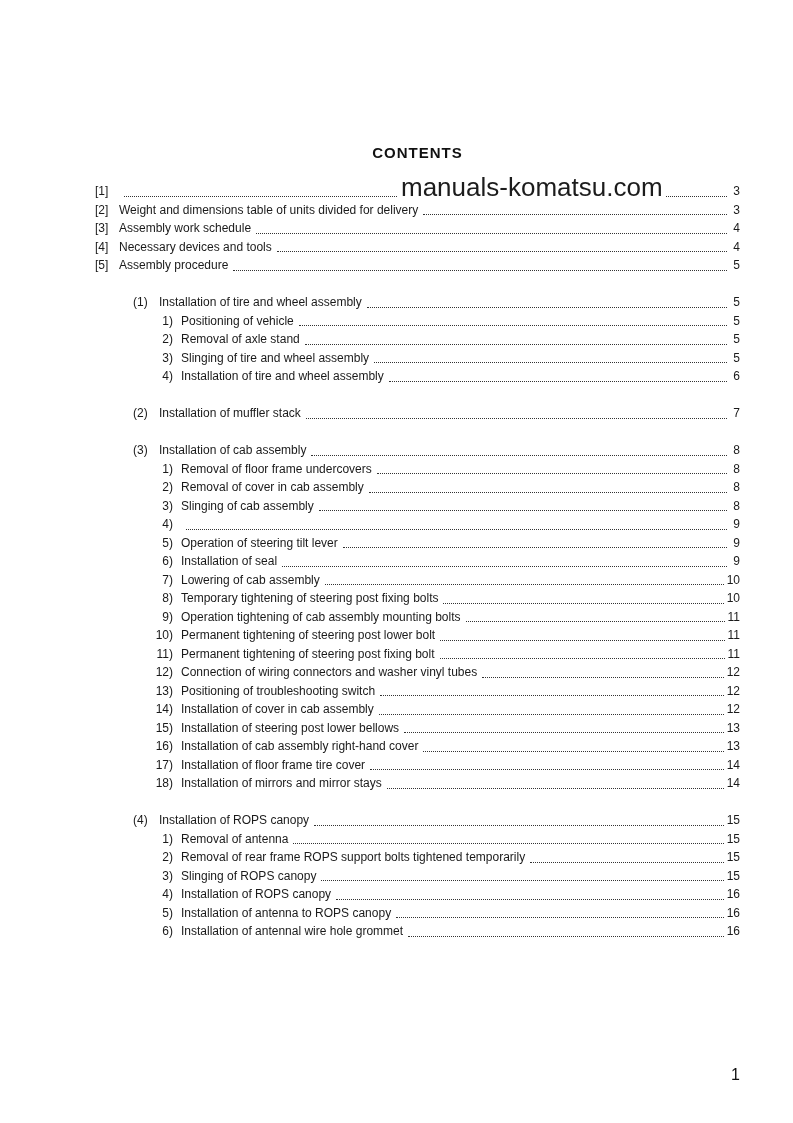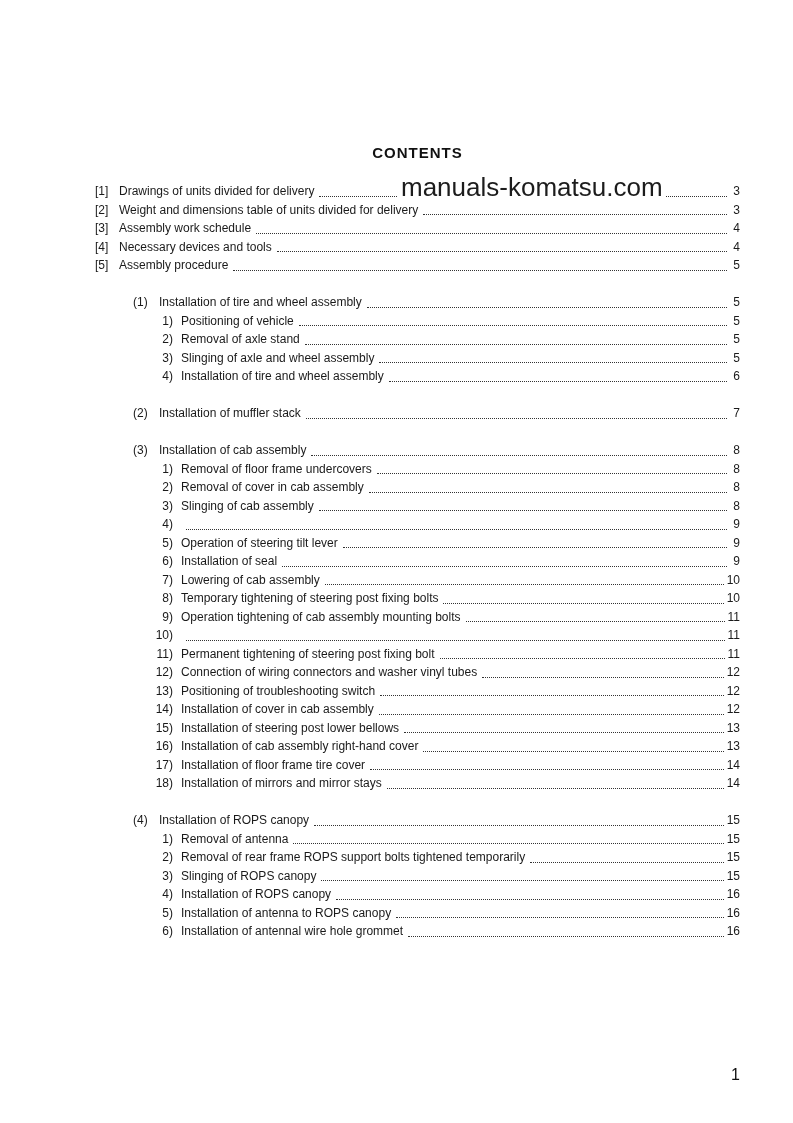--- a/index.html
+++ b/index.html
@@ -97,21 +97,20 @@
 
 <div class="page">
 
   <div class="doc-title">CONTENTS</div>
 
   <div class="watermark">manuals-komatsu.com</div>
 
   <div class="toc" id="toc">
       <div class="toc-row lvl1">
         <span class="num">[1]</span>
-        <span class="label">Drawings of units divided for delivery</span>
         <span class="leader"></span>
         <span class="pg">3</span>
       </div>
       <div class="toc-row lvl1">
         <span class="num">[2]</span>
         <span class="label">Weight and dimensions table of units divided for delivery</span>
         <span class="leader"></span>
         <span class="pg">3</span>
       </div>
       <div class="toc-row lvl1">
@@ -145,21 +144,21 @@
         <span class="pg">5</span>
       </div>
       <div class="toc-row lvl3">
         <span class="num">2)</span>
         <span class="label">Removal of axle stand</span>
         <span class="leader"></span>
         <span class="pg">5</span>
       </div>
       <div class="toc-row lvl3">
         <span class="num">3)</span>
-        <span class="label">Slinging of axle and wheel assembly</span>
+        <span class="label">Slinging of tire and wheel assembly</span>
         <span class="leader"></span>
         <span class="pg">5</span>
       </div>
       <div class="toc-row lvl3">
         <span class="num">4)</span>
         <span class="label">Installation of tire and wheel assembly</span>
         <span class="leader"></span>
         <span class="pg">6</span>
       </div>
       <div class="toc-row lvl2 gap">
@@ -222,20 +221,21 @@
         <span class="pg">10</span>
       </div>
       <div class="toc-row lvl3">
         <span class="num">9)</span>
         <span class="label">Operation tightening of cab assembly mounting bolts</span>
         <span class="leader"></span>
         <span class="pg">11</span>
       </div>
       <div class="toc-row lvl3">
         <span class="num">10)</span>
+        <span class="label">Permanent tightening of steering post lower bolt</span>
         <span class="leader"></span>
         <span class="pg">11</span>
       </div>
       <div class="toc-row lvl3">
         <span class="num">11)</span>
         <span class="label">Permanent tightening of steering post fixing bolt</span>
         <span class="leader"></span>
         <span class="pg">11</span>
       </div>
       <div class="toc-row lvl3">

